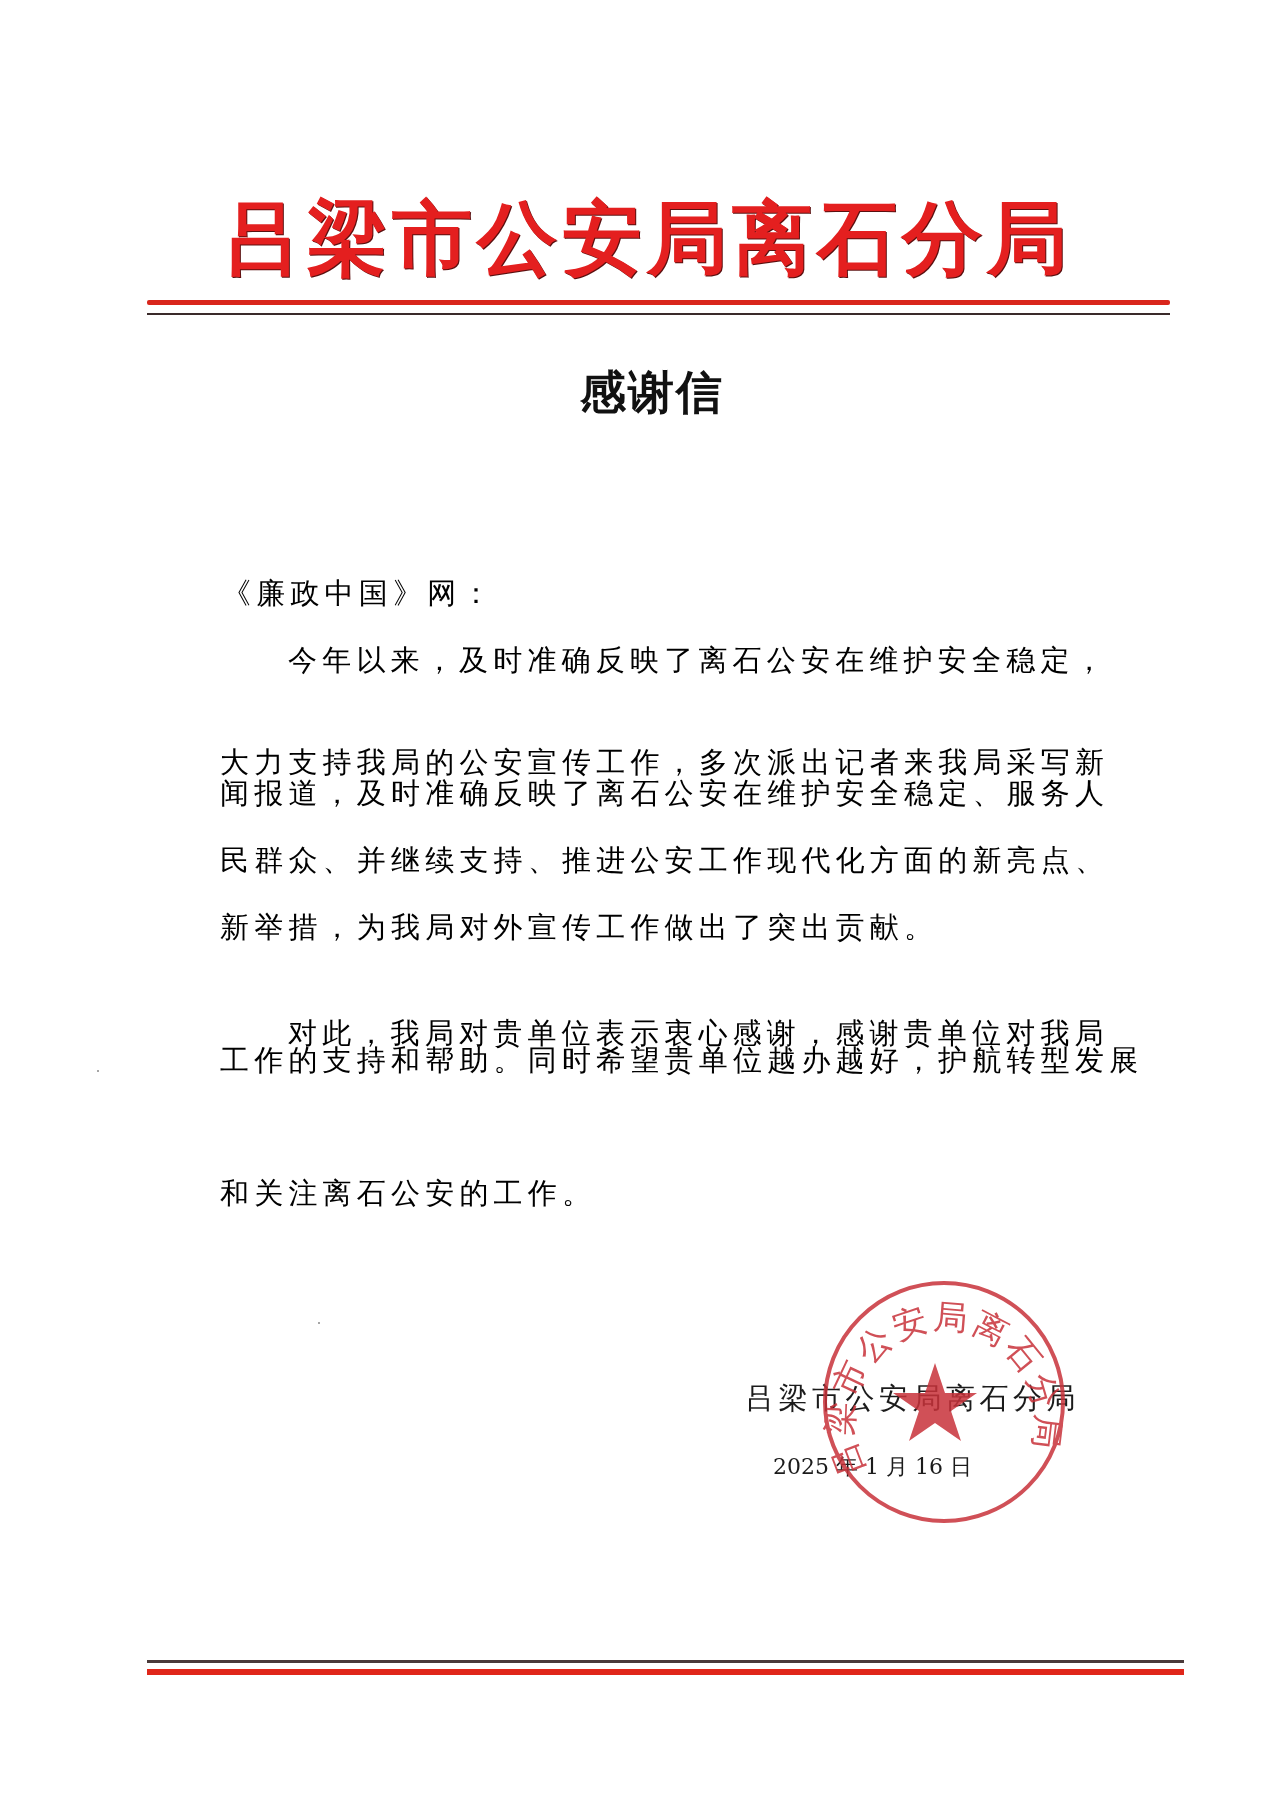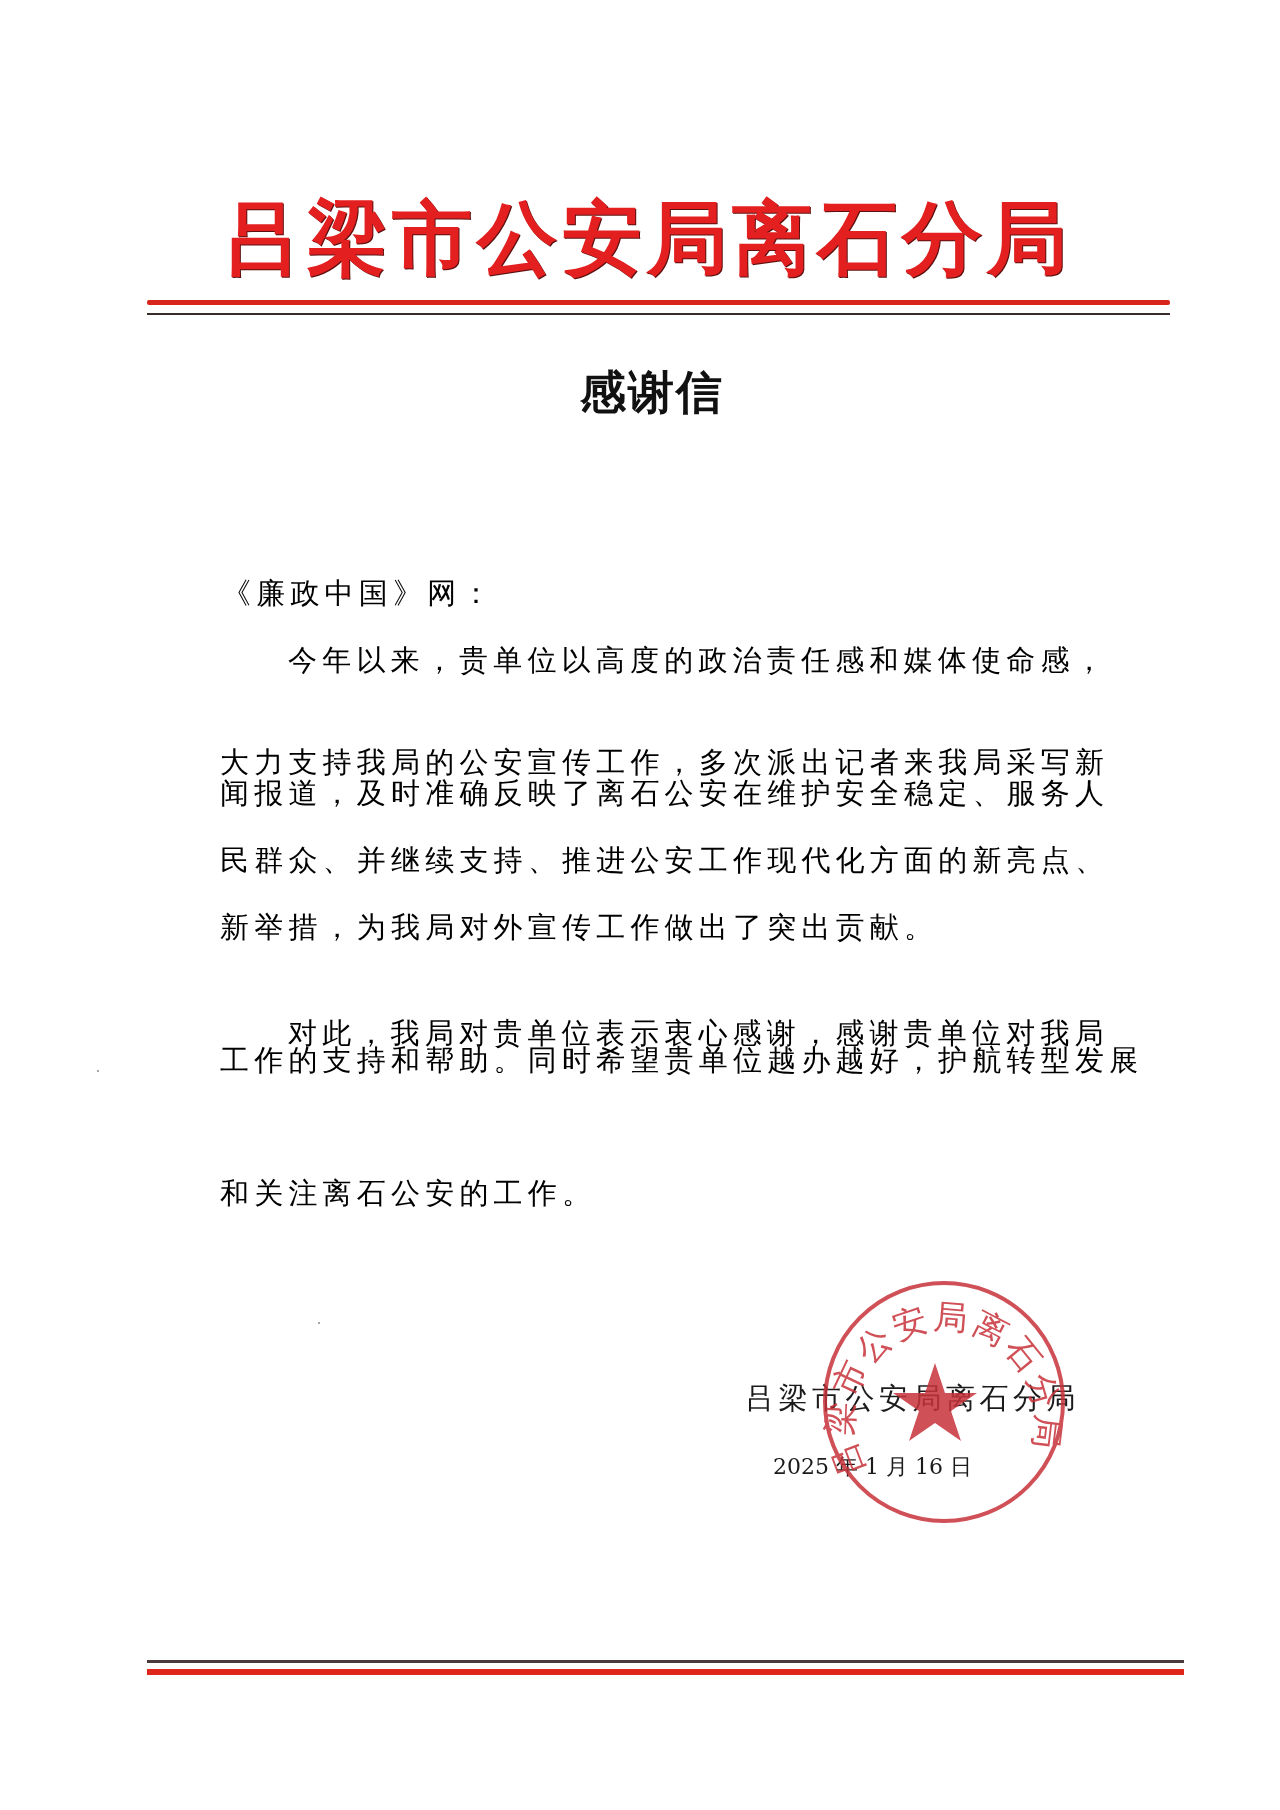--- a/index.html
+++ b/index.html
@@ -137,21 +137,21 @@
 
 <div class="letterhead-title">吕梁市公安局离石分局</div>
 <div class="rule-red-top"></div>
 <div class="rule-dark-top"></div>
 
 <div class="doc-title">感谢信</div>
 
 <div class="body-line salutation" style="top:573px;">《廉政中国》网：</div>
 
 <div>
-  <div class="body-line indent" style="top:640px;">今年以来，贵单位以高度的政治责任感和媒体使命感，</div>
+  <div class="body-line indent" style="top:640px;">今年以来，及时准确反映了离石公安在维护安全稳定，</div>
   <div class="body-line" style="top:742px;">大力支持我局的公安宣传工作，多次派出记者来我局采写新</div>
   <div class="body-line" style="top:773px;">闻报道，及时准确反映了离石公安在维护安全稳定、服务人</div>
   <div class="body-line" style="top:840px;">民群众、并继续支持、推进公安工作现代化方面的新亮点、</div>
   <div class="body-line" style="top:907px;">新举措，为我局对外宣传工作做出了突出贡献。</div>
 </div>
 
 <div>
   <div class="body-line indent" style="top:1013px;text-align:right;">对此，我局对贵单位表示衷心感谢，感谢贵单位对我局</div>
   <div class="body-line" style="top:1040px;">工作的支持和帮助。同时希望贵单位越办越好，护航转型发展</div>
   <div class="body-line" style="top:1173px;">和关注离石公安的工作。</div>

